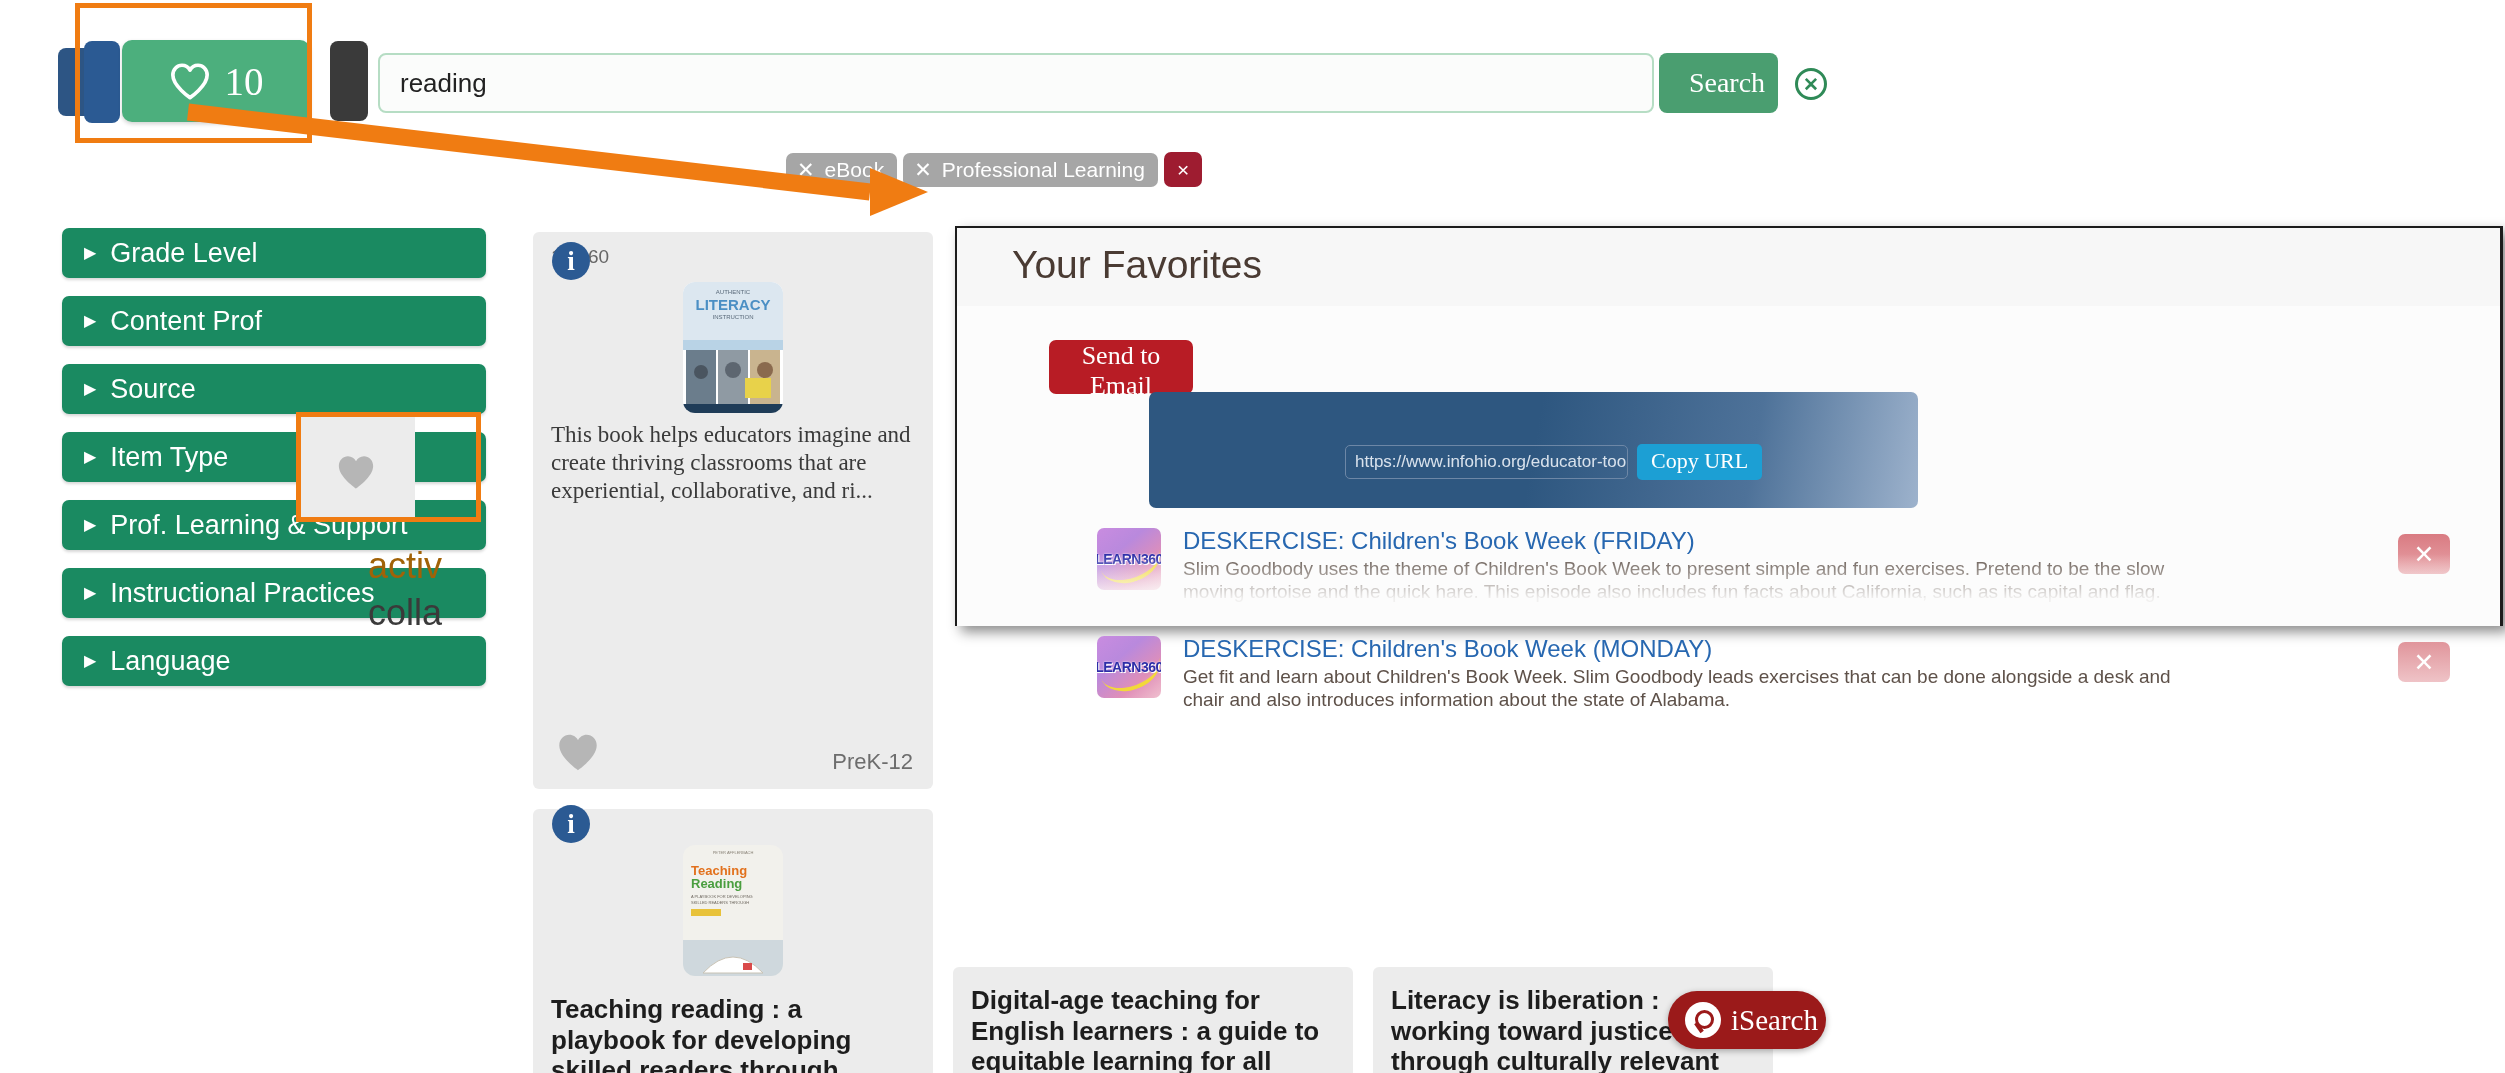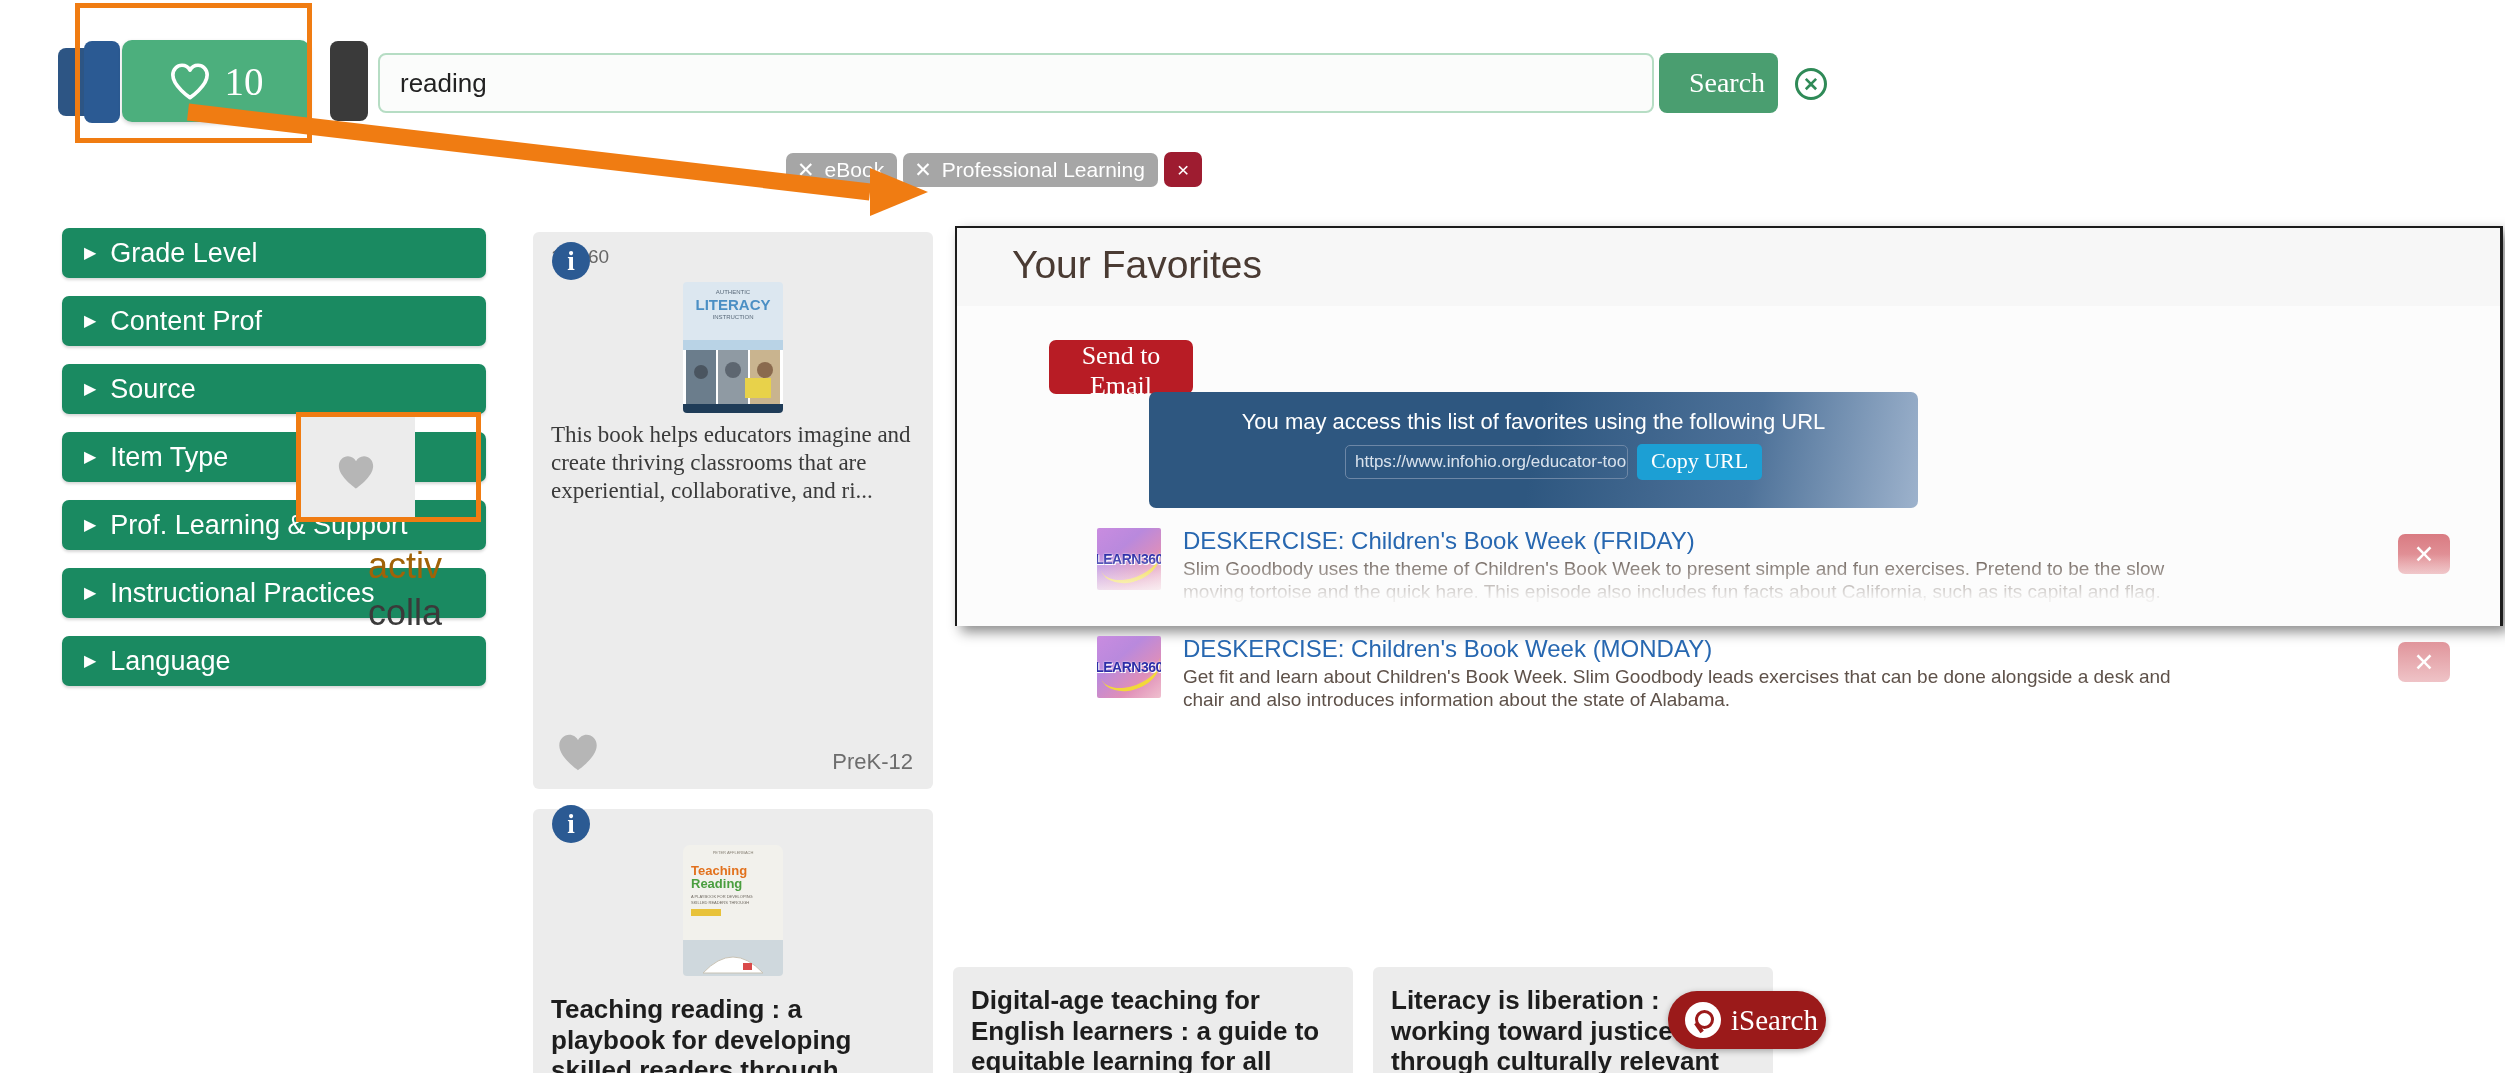--- a/index.html
+++ b/index.html
@@ -84,21 +84,21 @@
   .facet:nth-child(n) { margin-bottom:18px; }
 
   
   .results { position:absolute; left:533px; top:232px; width:1972px; height:841px; }
   .card {
     position:absolute; background:#ececec; border-radius:6px;
     padding:14px 18px; overflow:hidden;
   }
   .card-pos { font-size:19px; color:#666; }
   .card-thumb {
-    width:100px; height:131px; margin:14px auto 0; border-radius:4px;
+    width:100px; height:131px; margin:14px auto 0; border-radius:12px;
     display:block; overflow:hidden; position:relative;
   }
   .card-title {
     font-size:26px; font-weight:bold; color:#1d1d1d;
     line-height:1.18; margin-top:18px;
   }
   .card-desc { font-size:23px; color:#3a3a3a; line-height:1.22; margin-top:8px;font-family:Liberation Serif, serif; }
   .card-grade { position:absolute; right:20px; bottom:14px; font-size:22px; color:#6d6d6d; }
   .card-heart { position:absolute; left:22px; bottom:12px; }
   .card-heart svg { width:46px; height:42px; fill:#b6b6b6; }
@@ -151,21 +151,21 @@
   }
   .copy-url {
     background:#1c9fd4; border:none; border-radius:5px; color:#fff;
     font-size:22px; font-family:"Liberation Serif", serif;
     padding:4px 14px 6px; cursor:pointer;
   }
 
   .fav-list { position:absolute; left:0; top:214px; width:100%; }
   .fav-item { position:relative; display:flex; gap:22px; padding:8px 0 0 140px; }
   .fav-thumb {
-    width:64px; height:62px; border-radius:2px; flex:0 0 64px;
+    width:64px; height:62px; border-radius:7px; flex:0 0 64px;
     background:linear-gradient(140deg,#c98ce0 0%,#b989dd 35%,#e08fb8 70%,#f0c0cf 100%);
     position:relative; overflow:hidden;
   }
   .l360 {
     position:absolute; left:50%; top:50%; transform:translate(-50%,-50%);
     font-size:14px; font-weight:bold; letter-spacing:-0.5px;
     font-family:"Liberation Sans", sans-serif;
     color:#2e2ea8; text-shadow:0 0 2px #fff, 1px 1px 0 #fff;
     white-space:nowrap;
   }
@@ -354,21 +354,20 @@
   <div class="modal">
     <div class="modal-head">
       <div class="modal-title">Your Favorites</div>
     </div>
     <div class="modal-sep"></div>
 
     <div class="modal-body">
       <button class="send-email">Send to Email</button>
 
       <div class="url-panel" style="left:192px;">
-        <div class="url-text">You may access this list of favorites using the following URL</div>
         <div class="url-row">
           <div class="url-box">https://www.infohio.org/educator-tools/?collection</div>
           <button class="copy-url">Copy URL</button>
         </div>
       </div>
 
       <div class="fav-list">
 
         <div class="fav-item">
           <div class="fav-thumb">

